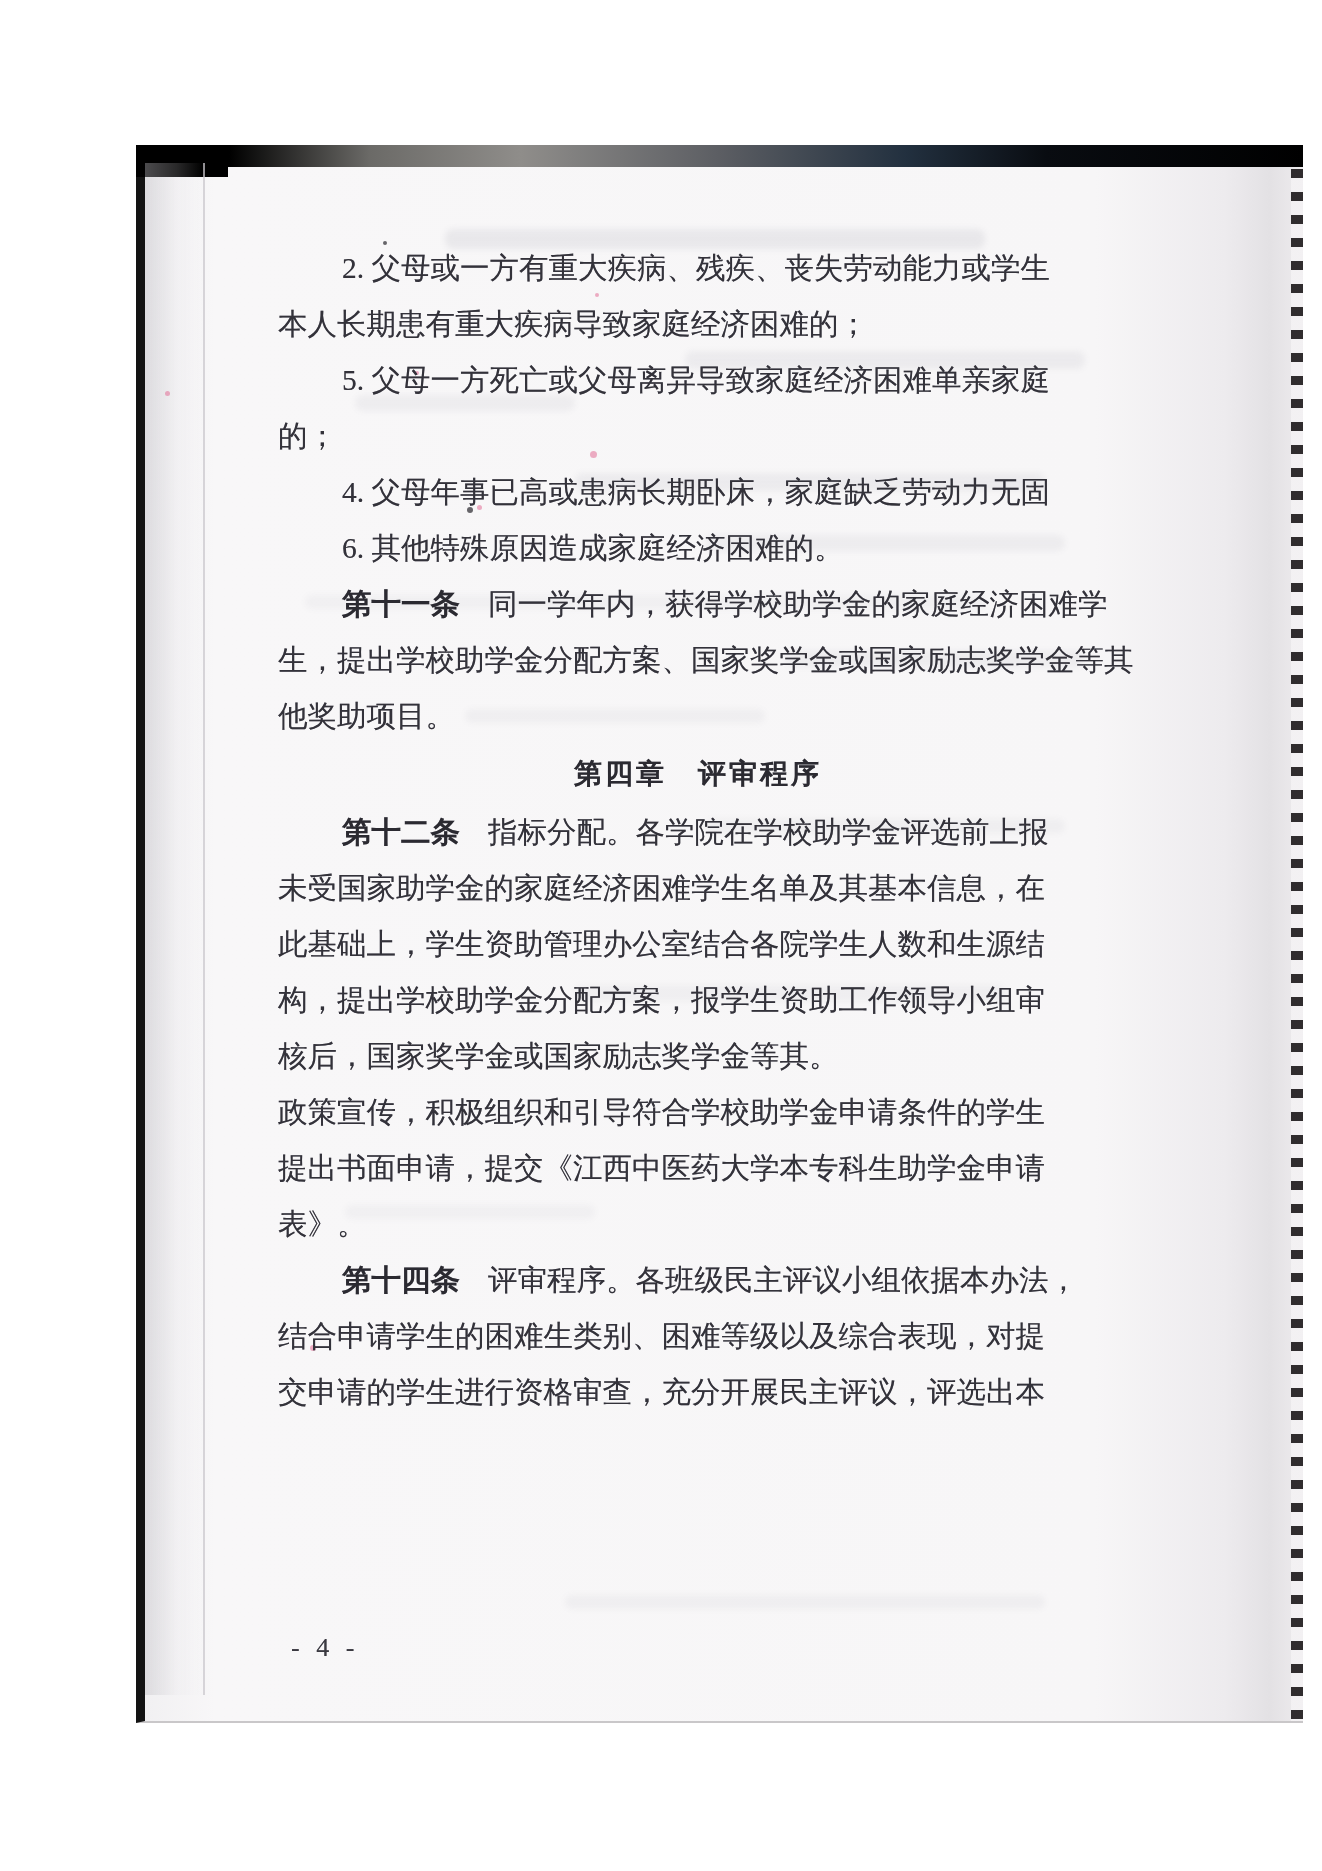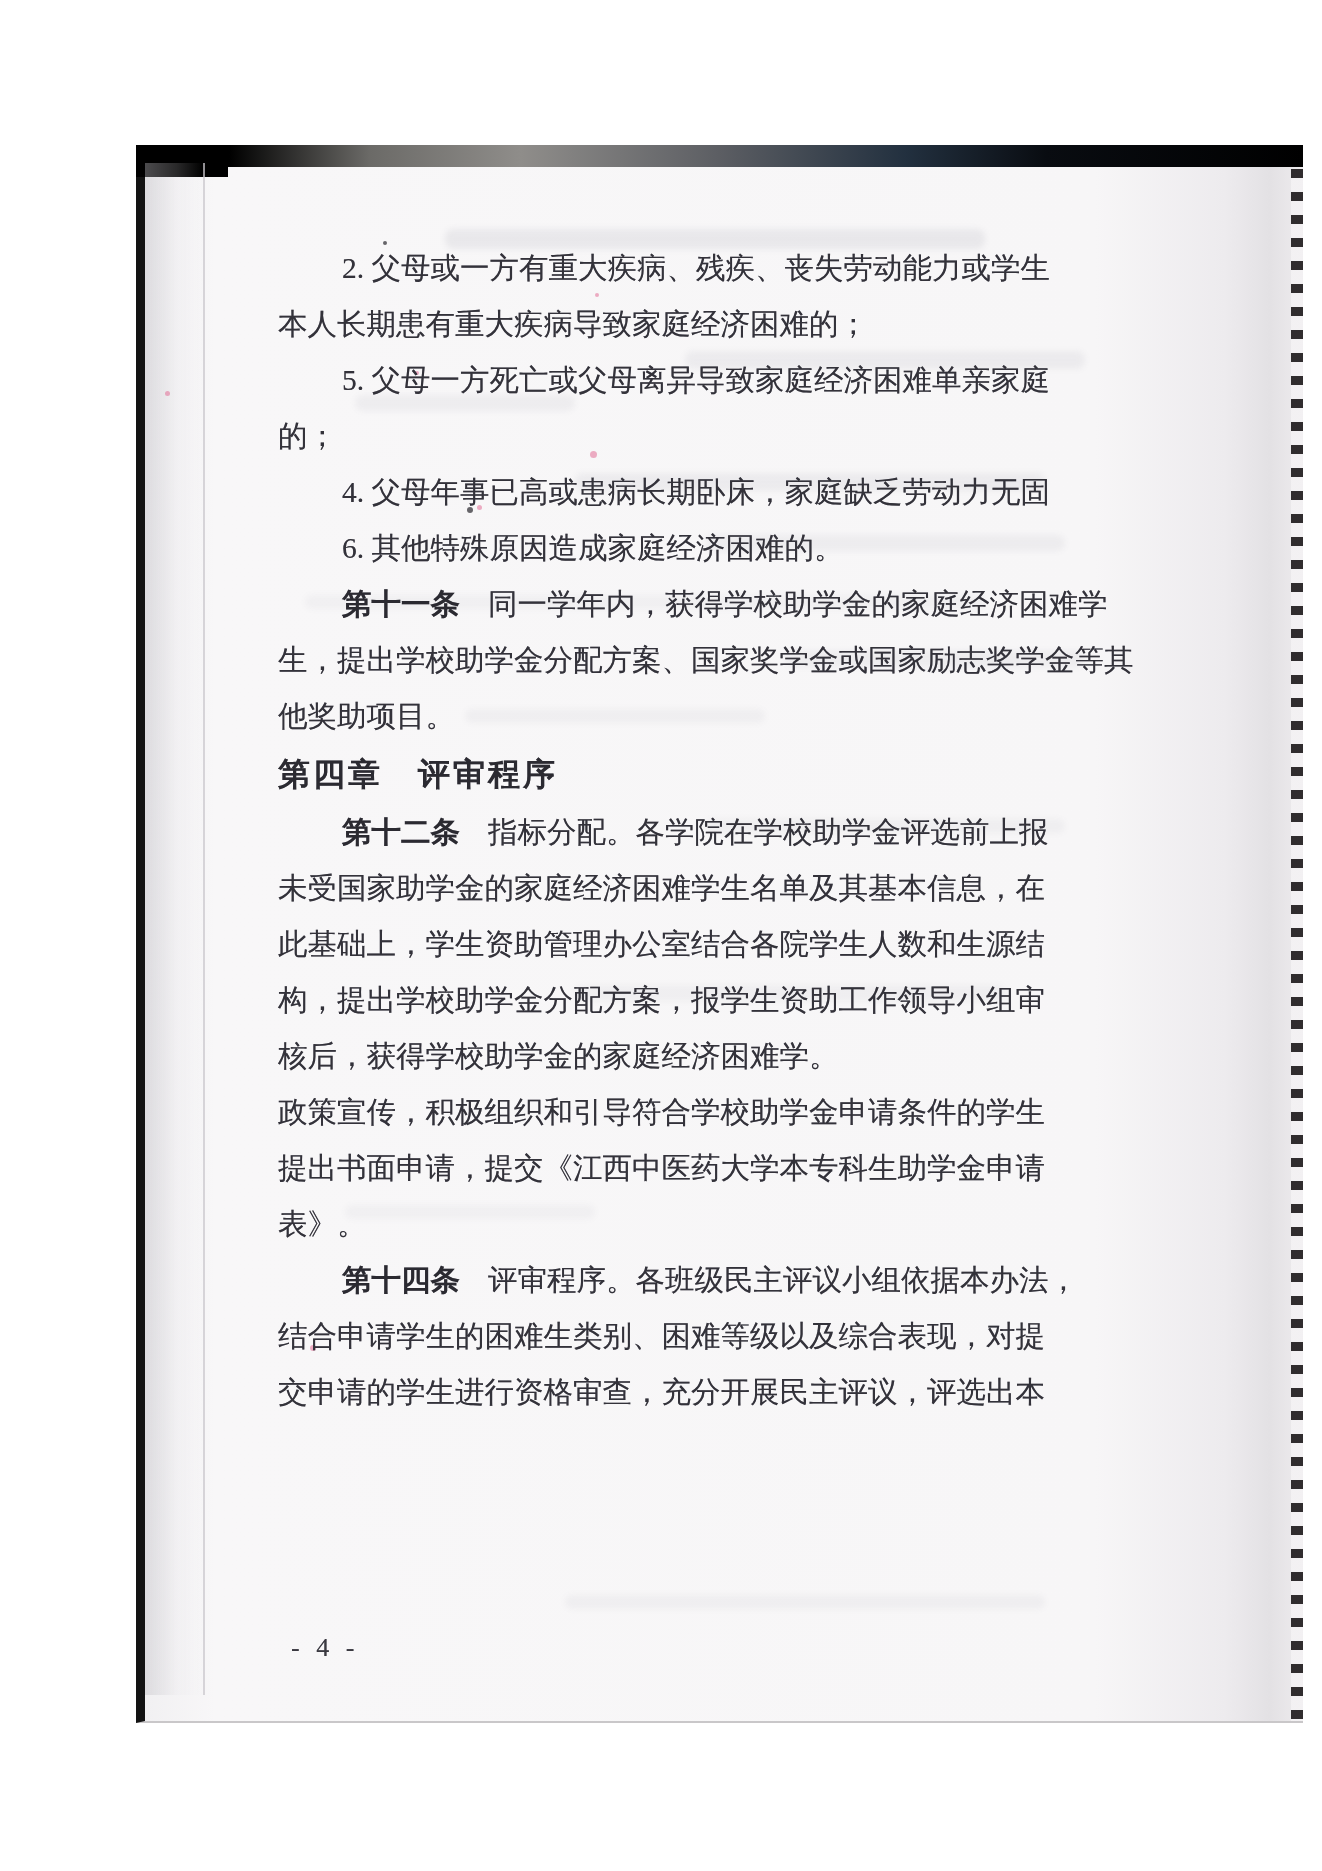--- a/index.html
+++ b/index.html
@@ -33,23 +33,23 @@
       rgba(243,241,243,.95) 9px 23px);
   }
   .text-block{
     position:absolute;left:133px;top:95px;width:840px;
     font-size:29.5px;color:#33323a;letter-spacing:0;
     text-shadow:0 0 .6px rgba(60,60,72,.55);
   }
   .line{height:56px;line-height:56px;white-space:nowrap;}
   .line.first{padding-left:64px;}
   .line.heading{
-    height:60px;line-height:60px;padding-left:0;
+    height:60px;line-height:60px;text-align:center;padding-left:0;
     font-family:"Liberation Sans","DejaVu Sans",sans-serif;
-    font-weight:700;font-size:32px;letter-spacing:3px;color:#2b2a31;
+    font-weight:700;font-size:28px;letter-spacing:3px;color:#2b2a31;
   }
   .art-num{
     font-family:"Liberation Sans","DejaVu Sans",sans-serif;
     font-weight:700;margin-right:28px;color:#2b2a31;
   }
   .page-number{
     position:absolute;left:146px;top:1488px;
     font-size:26px;letter-spacing:5px;color:#3a3940;
     text-shadow:0 0 .6px rgba(60,60,72,.5);
   }
@@ -101,21 +101,21 @@
         <div class="line first">4. 父母年事已高或患病长期卧床，家庭缺乏劳动力无固</div>
         <div class="line first">6. 其他特殊原因造成家庭经济困难的。</div>
         <div class="line first"><span class="art-num">第十一条</span><span>同一学年内，获得学校助学金的家庭经济困难学</span></div>
         <div class="line">生，提出学校助学金分配方案、国家奖学金或国家励志奖学金等其</div>
         <div class="line">他奖助项目。</div>
         <div class="line heading">第四章　评审程序</div>
         <div class="line first"><span class="art-num">第十二条</span><span>指标分配。各学院在学校助学金评选前上报</span></div>
         <div class="line">未受国家助学金的家庭经济困难学生名单及其基本信息，在</div>
         <div class="line">此基础上，学生资助管理办公室结合各院学生人数和生源结</div>
         <div class="line">构，提出学校助学金分配方案，报学生资助工作领导小组审</div>
-        <div class="line">核后，获得学校助学金的家庭经济困难学。</div>
+        <div class="line">核后，国家奖学金或国家励志奖学金等其。</div>
         <div class="line">政策宣传，积极组织和引导符合学校助学金申请条件的学生</div>
         <div class="line">提出书面申请，提交《江西中医药大学本专科生助学金申请</div>
         <div class="line">表》。</div>
         <div class="line first"><span class="art-num">第十四条</span><span>评审程序。各班级民主评议小组依据本办法，</span></div>
         <div class="line">结合申请学生的困难生类别、困难等级以及综合表现，对提</div>
         <div class="line">交申请的学生进行资格审查，充分开展民主评议，评选出本</div>
       </div>
     <div class="page-number">- 4 -</div>
   </div>
 </div>

